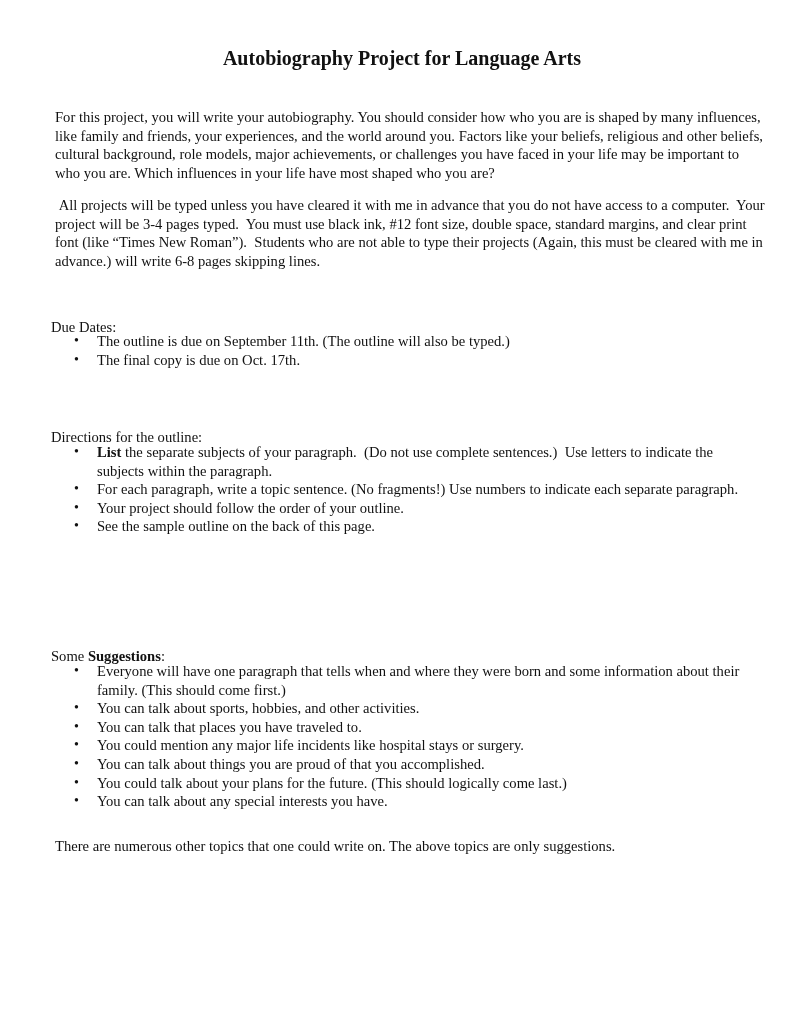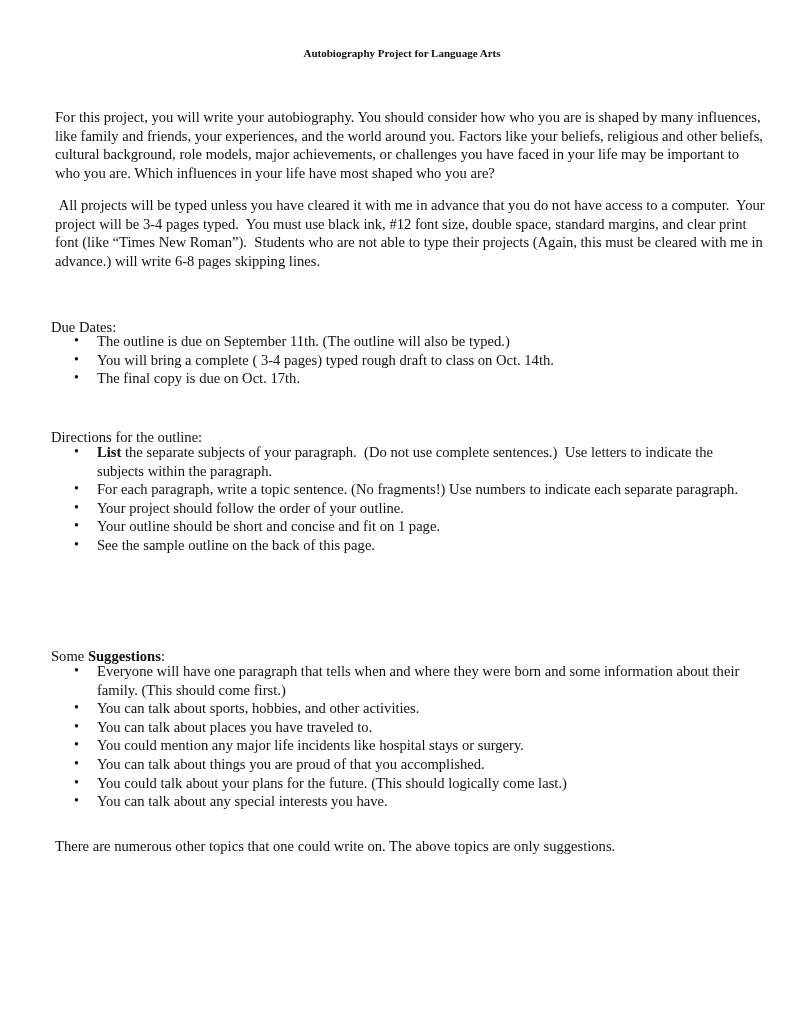--- a/index.html
+++ b/index.html
@@ -1,57 +1,55 @@
 <!DOCTYPE html>
 <html><head>
 <meta charset="utf-8">
 <style>
   html, body { margin:0; padding:0; background:#fff; }
   body { width:790px; height:1022px; position:relative; overflow:hidden;
     font-family:"Liberation Serif", "DejaVu Serif", serif; color:#111; font-size:14.6px; }
   .page { position:absolute; left:47px; top:0; width:710px; }
-  .title { position:absolute; top:47px; left:0; width:100%; text-align:center; font-weight:bold; font-size:11px; }
+  .title { position:absolute; top:47px; left:0; width:100%; text-align:center; font-weight:bold; font-size:20px; }
   .para { position:absolute; left:0; width:710px; line-height:18.6px; margin:8px; }
   .heading { position:absolute; left:0; line-height:18.6px; margin:4px; }
   ul { position:absolute; left:0; margin:0; padding:0; list-style:none; width:710px; }
   li { position:relative; padding-left:50px; line-height:18.6px; }
   li::before { content:"\2022"; position:absolute; left:27px; top:0; font-size:14px; }
   b { font-weight:bold; }
 </style>
 </head>
 <body>
 
 <div class="page">
   <div class="title">Autobiography Project for Language Arts</div>
 
   <p class="para" style="top:100px;">For this project, you will write your autobiography. You should consider how who you are is shaped by many influences, like family and friends, your experiences, and the world around you.  Factors like your beliefs, religious and other beliefs, cultural background, role models, major achievements, or challenges you have faced in your life may be important to who you are.  Which influences in your life have most shaped who you are?</p>
 
   <p class="para" style="top:188px;white-space:pre-wrap;"> All projects will be typed unless you have cleared it with me in advance that you do not have access to a computer.  Your project will be 3-4 pages typed.  You must use black ink, #12 font size, double space, standard margins, and clear print font (like “Times New Roman”).  Students who are not able to type their projects (Again, this must be cleared with me in advance.) will write 6-8 pages skipping lines.</p>
 
   <p class="heading" style="top:314px;">Due Dates:</p>
   <ul style="top:332px;">
     <li>The outline is due on September 11th. (The outline will also be typed.)</li>
-    <li>You will bring a complete ( 3-4 pages) typed rough draft to class on Oct. 14th.</li>
     <li>The final copy is due on Oct. 17th.</li>
   </ul>
 
   <p class="heading" style="top:424px;">Directions for the outline:</p>
   <ul style="top:443px;">
     <li><b>List</b><span style="white-space:pre-wrap;"> the separate subjects of your paragraph.  (Do not use complete sentences.)  Use letters to indicate the subjects within the paragraph.</span></li>
     <li><span>For each paragraph, write a topic sentence. (No fragments!)  Use numbers to indicate each separate paragraph.</span></li>
     <li><span>Your project should follow the order of your outline.</span></li>
-    <li><span>Your outline should be short and concise and fit on 1 page.</span></li>
     <li><span>See the sample outline on the back of this page.</span></li>
   </ul>
 
   <p class="heading" style="top:643px;"><span style="white-space:pre;">Some </span><b>Suggestions</b><span>:</span></p>
   <ul style="top:662px;">
     <li>Everyone will have one paragraph that tells when and where they were born and some information about their family. (This should come first.)</li>
     <li>You can talk about sports, hobbies, and other activities.</li>
-    <li>You can talk about places you have traveled to.</li>
+    <li>You can talk that places you have traveled to.</li>
     <li>You could mention any major life incidents like hospital stays or surgery.</li>
     <li>You can talk about things you are proud of that you accomplished.</li>
     <li>You could talk about your plans for the future.  (This should logically come last.)</li>
     <li>You can talk about any special interests you have.</li>
   </ul>
 
   <p class="para" style="top:829px;">There are numerous other topics that one could write on. The above topics are only suggestions.</p>
 </div>
 
 </body></html>

